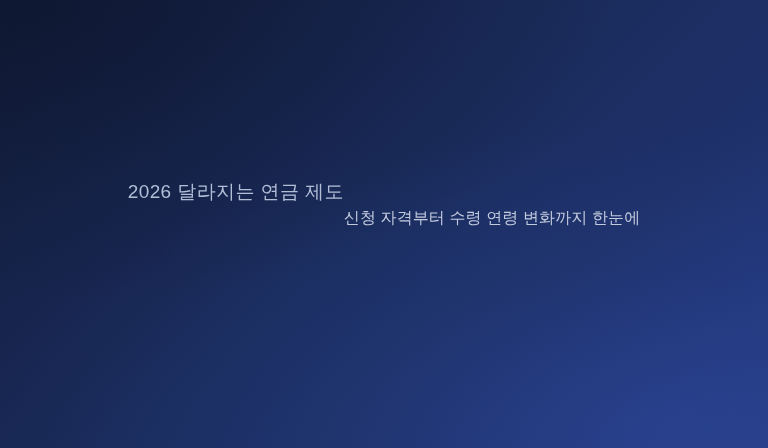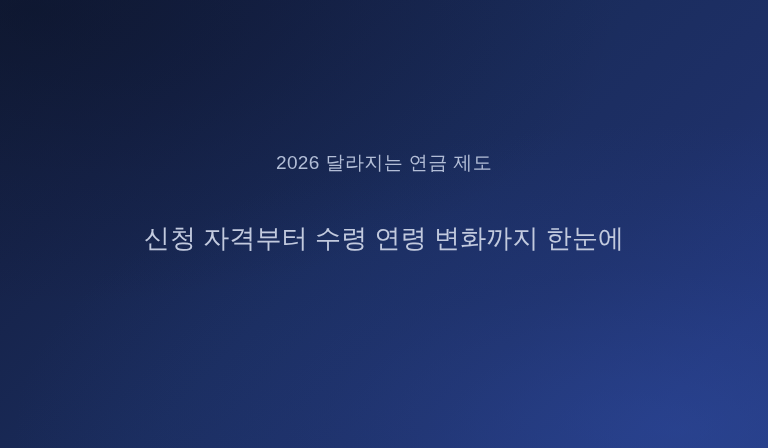--- a/index.html
+++ b/index.html
@@ -56,21 +56,21 @@
         rgba(10, 16, 36, 0.00) 74%);
     pointer-events: none;
   }
 
   
   .content {
     position: absolute;
     inset: 0;
     z-index: 2;
     display: flex;
-    flex-direction: column;
+    flex-direction: row;
     align-items: center;
     justify-content: center;
     
     padding-bottom: 44px;
     box-sizing: border-box;
     text-align: left;
   }
 
   .eyebrow {
     font-size: 19px;
@@ -91,21 +91,21 @@
     letter-spacing: -0.6px;
     white-space: nowrap;
     text-shadow: 0 1px 2px rgba(6, 12, 28, 0.30);
   }
 
   .headline-line {
     display: block;
   }
 
   .subtitle {
-    font-size: 26px;
+    font-size: 16px;
     font-weight: 400;
     letter-spacing: 0.1px;
     color: #c2cade;
     line-height: 1;
     margin: 31px 0 0 0;
     white-space: nowrap;
   }
 </style>
 </head>
 <body>

